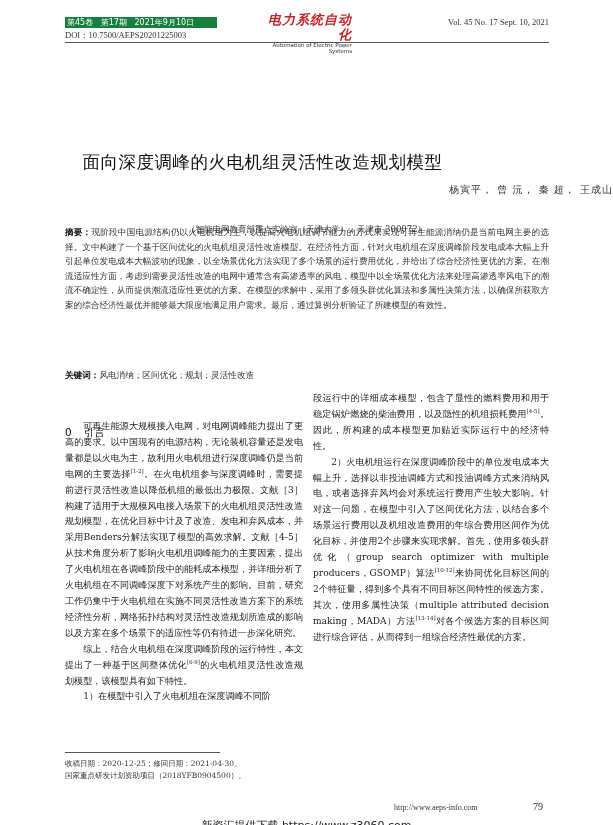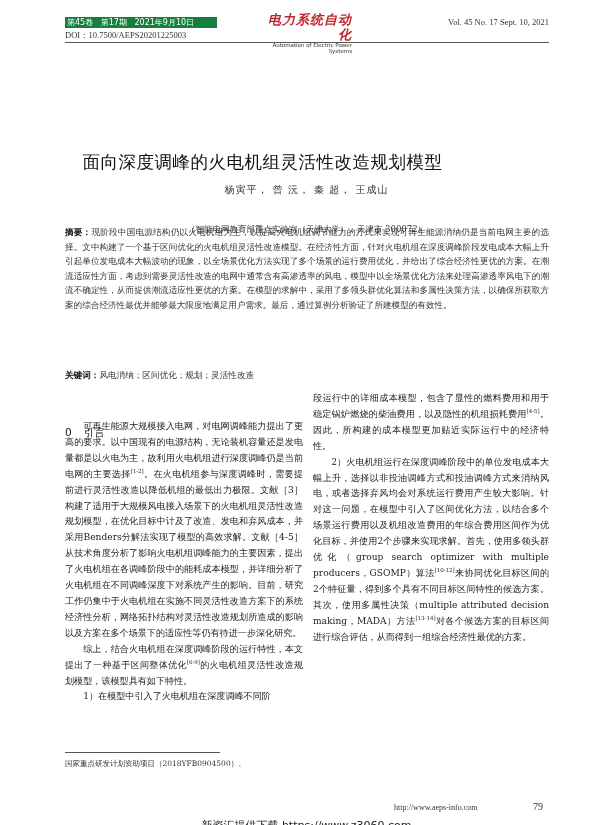--- a/index.html
+++ b/index.html
@@ -13,21 +13,21 @@
          font-family: "Liberation Serif", serif; }
   .journal { position: absolute; left: 262px; top: 12px; width: 90px; text-align: right; }
   .journal .cn { color: #c0272d; font-size: 13px; font-weight: bold; font-style: italic;
                  font-family: "DejaVu Serif", serif; letter-spacing: 1px; line-height: 15px; }
   .journal .en { color: #333; font-size: 5.5px; font-family: "DejaVu Sans", sans-serif; }
   .hdr-right { position: absolute; right: 64px; top: 17px; font-size: 8.5px; color: #333;
                font-family: "Liberation Serif", serif; }
   .rule { position: absolute; left: 65px; right: 64px; top: 42px; border-top: 0.8px solid #555; }
   .title { position: absolute; left: 0; width: 525px; top: 150px; text-align: center;
            font-size: 17.5px; font-family: "DejaVu Sans", sans-serif; color: #111; letter-spacing: 0.5px; }
-  .authors { position: absolute; left: 0; width: 613px; top: 183px; text-align: center;
+  .authors { position: absolute; left: 0; width: 613px; top: 183px; text-align: right;
              font-size: 10px; color: #333; letter-spacing: 1px; }
   .affil { position: absolute; left: 0; width: 613px; top: 200px; text-align: center;
            font-size: 8.5px; color: #333; margin-top: 24px; }
   .abstract { position: absolute; left: 65px; width: 484px; top: 225px; font-size: 8.6px;
               line-height: 14.6px; color: #333; text-align: justify; }
   .abstract .lbl { font-family: "DejaVu Sans", sans-serif; font-weight: bold; color: #111; }
   .keywords { position: absolute; left: 65px; top: 370px; font-size: 8.6px; color: #333; }
   .keywords .lbl { font-family: "DejaVu Sans", sans-serif; font-weight: bold; color: #111; margin-top: 27px; }
   .sec { position: absolute; left: 65px; top: 400px; font-size: 10.5px;
          font-family: "DejaVu Sans", sans-serif; color: #111; margin-top: 26px; }
@@ -85,18 +85,19 @@
   <p>1）在模型中引入了火电机组在深度调峰不同阶</p>
 </div>
 
 <div class="col col-right">
   <p class="noindent"><span>段运行中的详细成本模型，包含了显性的燃料费用和用于稳定锅炉燃烧的柴油费用，以及隐性的机组损耗费用</span><sup>[4-5]</sup><span>。因此，所构建的成本模型更加贴近实际运行中的经济特性。</span></p>
   <p><span>2）火电机组运行在深度调峰阶段中的单位发电成本大幅上升，选择以非投油调峰方式和投油调峰方式来消纳风电，或者选择弃风均会对系统运行费用产生较大影响。针对这一问题，在模型中引入了区间优化方法，以结合多个场景运行费用以及机组改造费用的年综合费用区间作为优化目标，并使用2个步骤来实现求解。首先，使用多领头群优化（group search optimizer with multiple producers，GSOMP）算法</span><sup>[10-12]</sup><span>来协同优化目标区间的2个特征量，得到多个具有不同目标区间特性的候选方案。其次，使用多属性决策（multiple attributed decision making，MADA）方法</span><sup>[13-14]</sup><span>对各个候选方案的目标区间进行综合评估，从而得到一组综合经济性最优的方案。</span></p>
 </div>
 
 <div class="fn-rule"></div>
 <div class="footnotes">
+  <div>收稿日期：2020-12-25；修回日期：2021-04-30。</div>
   <div>国家重点研发计划资助项目（2018YFB0904500）。</div>
 </div>
 
 <div class="footer-url">http://www.aeps-info.com</div>
 <div class="page-no">79</div>
 <div class="watermark">新资汇提供下载 https://www.z3060.com</div>
 
 </body></html>

